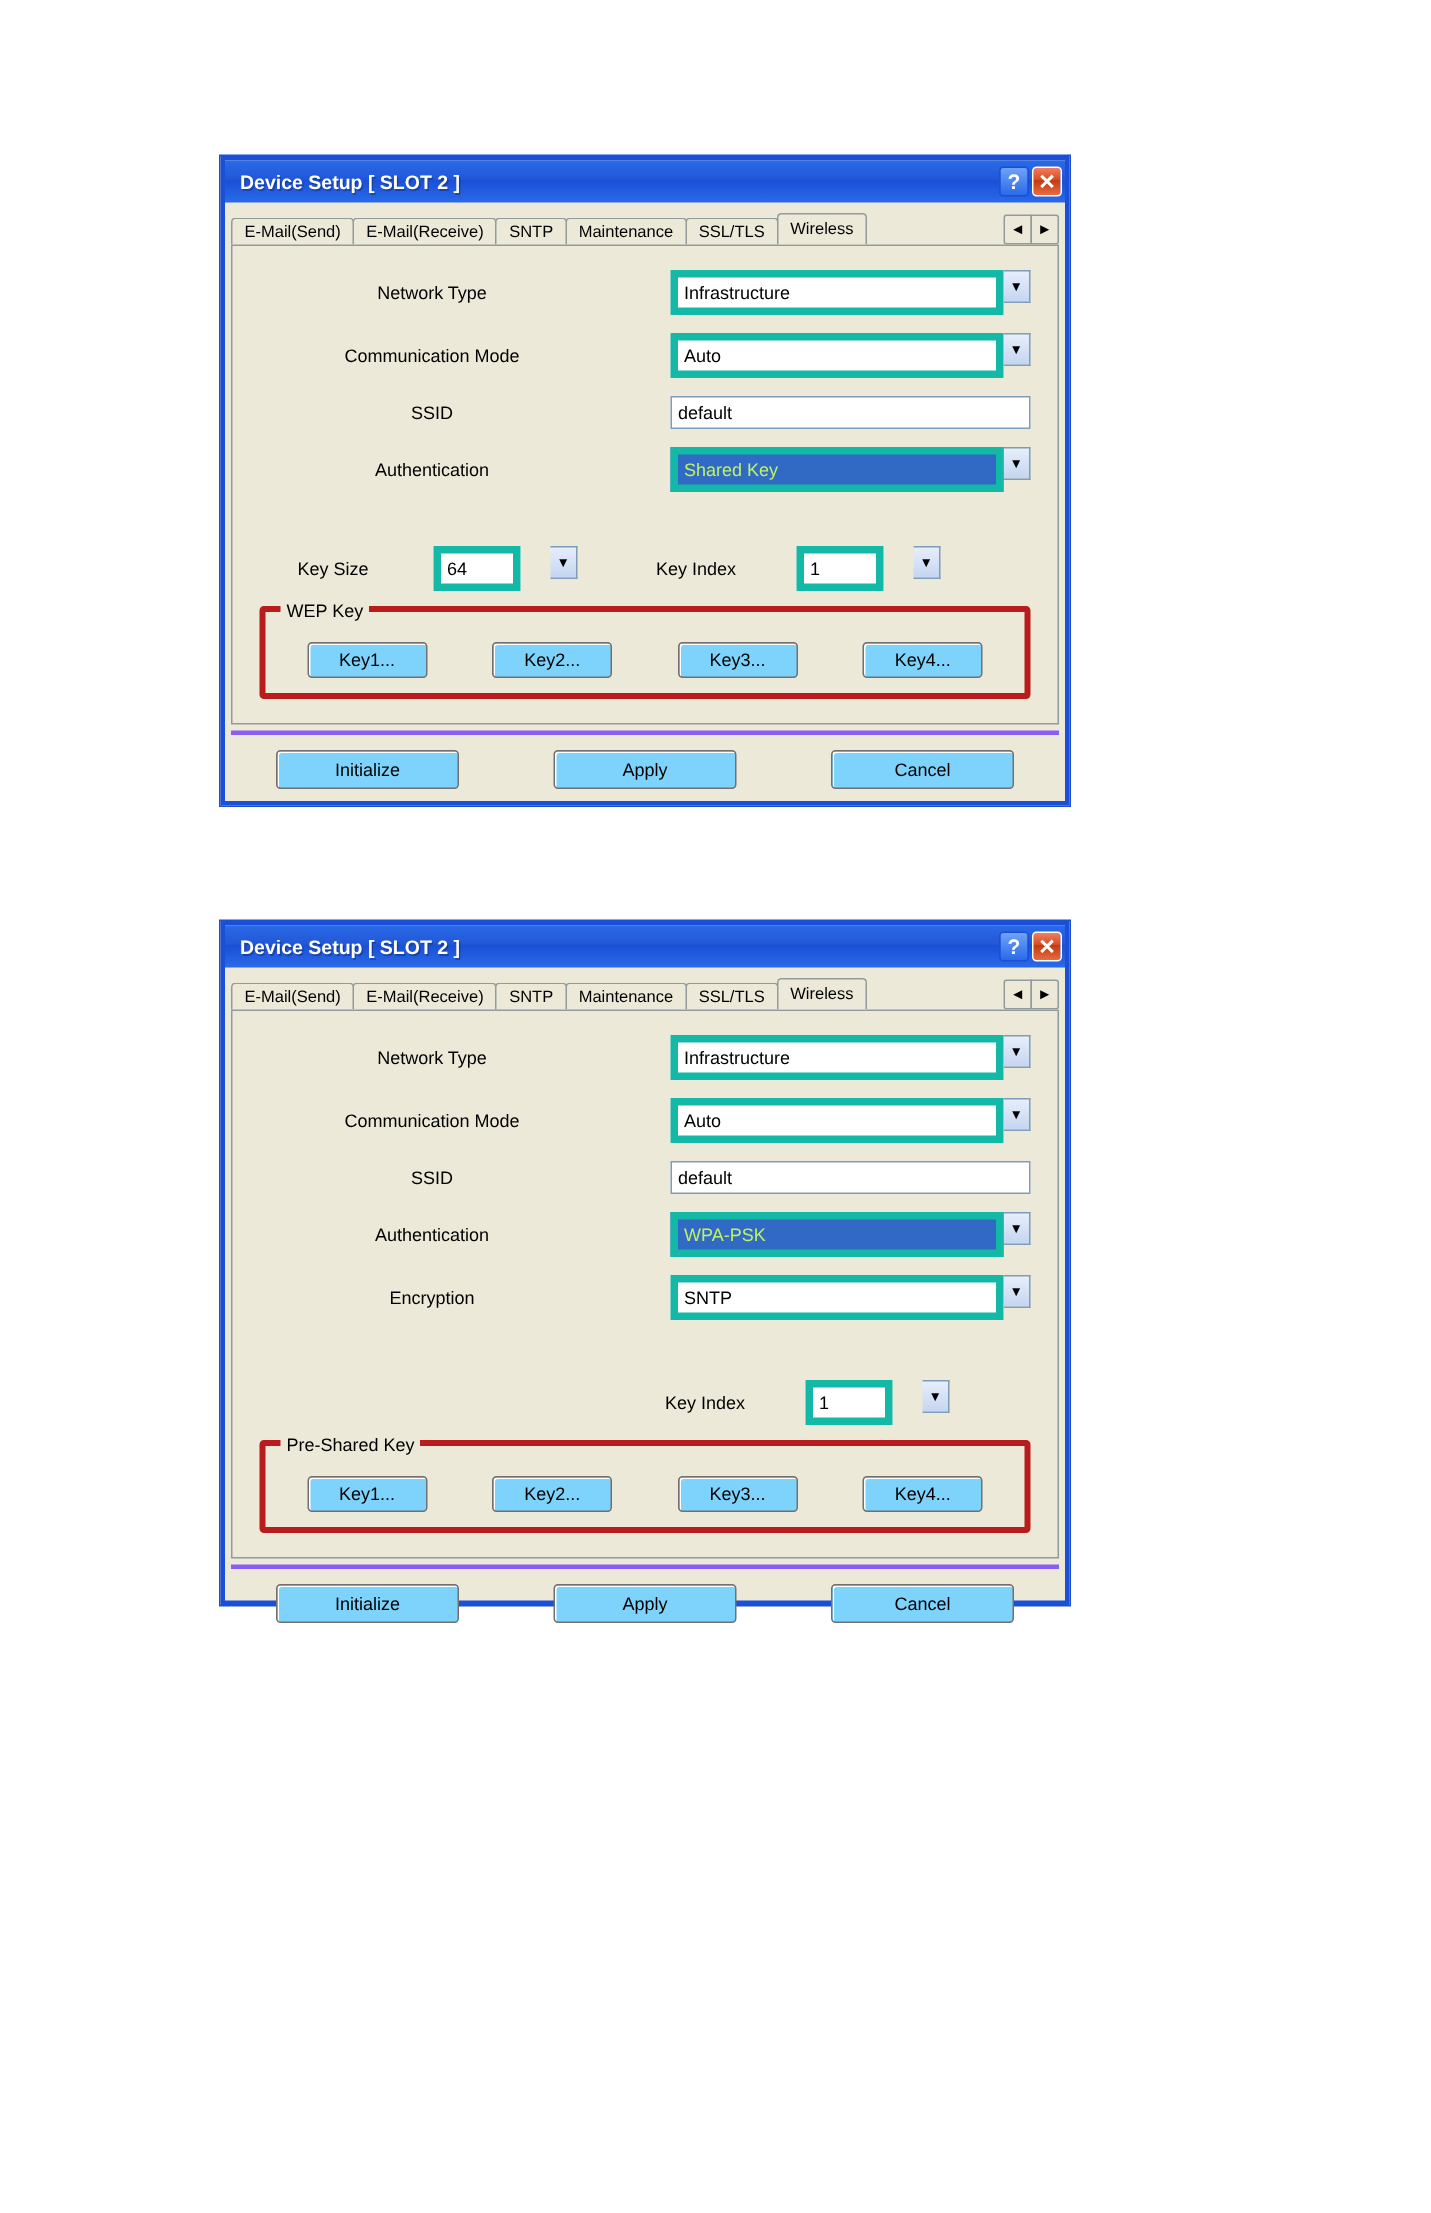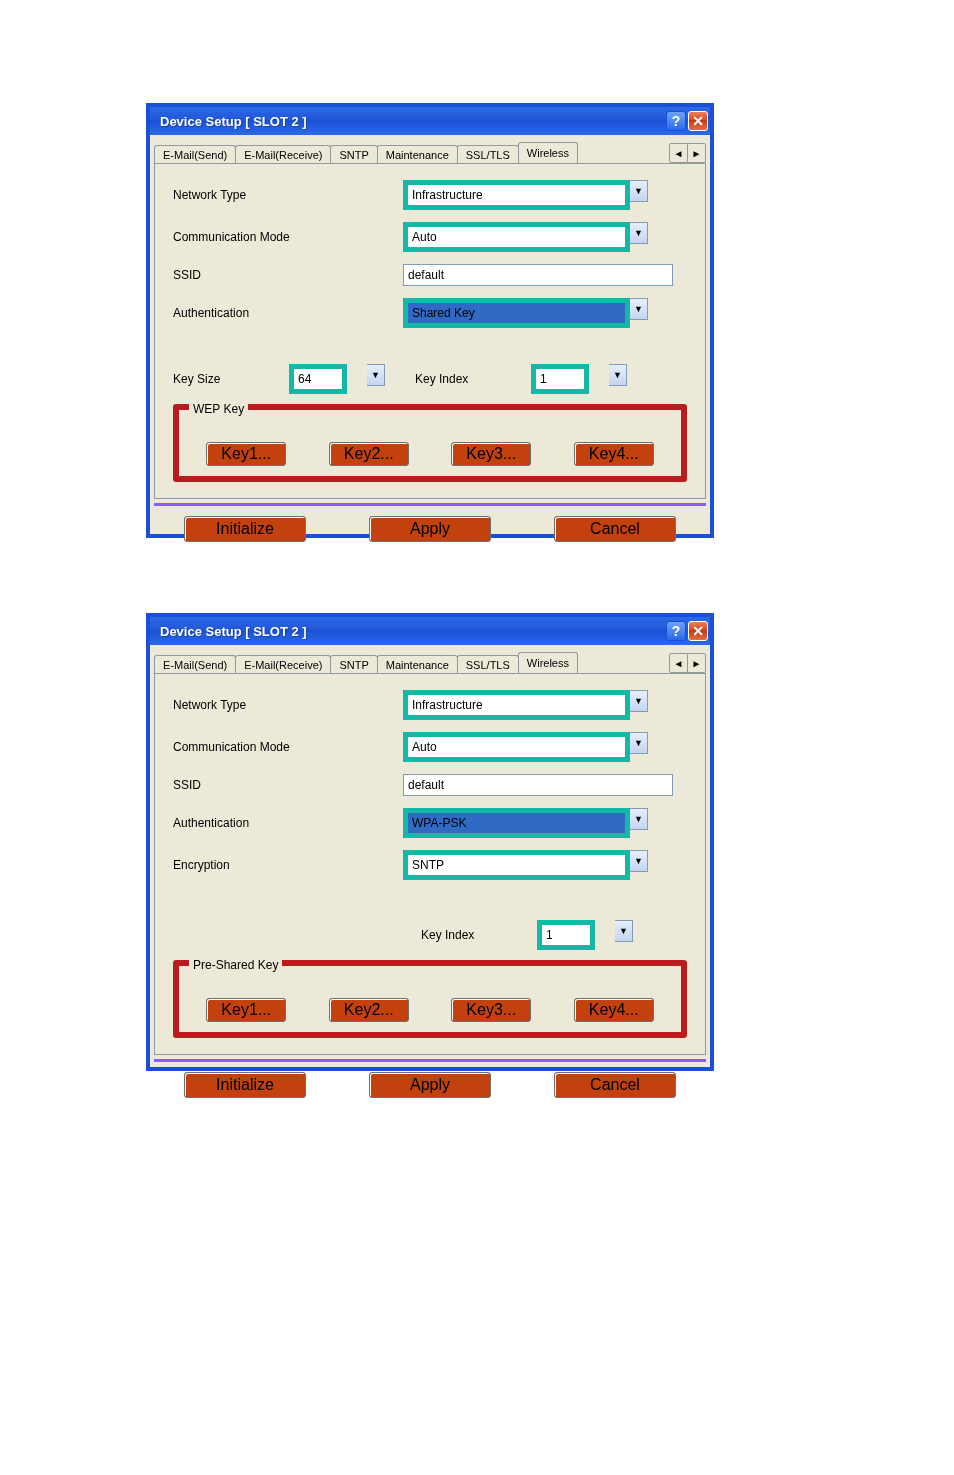--- a/index.html
+++ b/index.html
@@ -7,20 +7,21 @@
     padding: 0;
     background: #ffffff;
     font-family: "Tahoma", "Segoe UI", sans-serif;
     font-size: 12px;
     color: #000;
   }
   .page {
     width: 803px;
     height: 1475px;
     position: relative;
+    text-align: center;
   }
   .dialog {
     position: absolute;
     width: 560px;
     border: 3px solid #1a4fd6;
     background: #ece9d8;
     box-shadow: 0 0 0 1px #1a4fd6;
   }
   .dialog1 { left: 147px; top: 104px; height: 427px; }
   .dialog2 { left: 147px; top: 614px; height: 450px; }
@@ -123,20 +124,21 @@
   .dialog-body{
     position:absolute;
     top:28px;left:0;right:0;bottom:0;
     display:flex;flex-direction:column;
   }
 
   .row {
     display:flex;
     align-items:center;
     margin-bottom:12px;
+    gap:44px;
   }
   .row .lbl {
     width: 230px;
     font-size:12px;
   }
   .combo {
     flex:1;
     display:flex;
     max-width:245px;
   }
@@ -145,21 +147,21 @@
     height:20px;
     background:#fff;
     border:5px solid #14b8a6;
     display:flex;align-items:center;
     padding:0 4px;
     font-size:12px;
     position:relative;
   }
   .combo-inner.selected{
     background:#316ac5;
-    color:#000000;
+    color:#bef264;
   }
   .combo-arrow{
     width:17px;height:20px;
     border:1px solid #7f9db9;
     border-left:none;
     background:linear-gradient(to bottom,#e6eefc,#c5d5f0);
     display:flex;align-items:center;justify-content:center;
     font-size:9px;
   }
   .textinput{
@@ -183,46 +185,46 @@
   .sub-row.nomt{margin-top:56px;}
   .sub-row .sublabel{font-size:12px;}
   .small-combo{
     display:flex;
     width:96px;
     gap:20px;
   }
 
   
   .groupbox{
-    border:6px solid #b91c1c;
+    border:4px solid #b91c1c;
     border-radius:3px;
     margin:6px 0 10px 0;
-    padding:32px 10px 10px 10px;
+    padding:20px 10px 10px 10px;
     position:relative;
   }
   .groupbox-title{
     position:absolute;
     top:-8px;
     left:10px;
     background:#ece9d8;
     padding:0 4px;
     font-size:12px;
   }
   .keys-row{
     display:flex;
     justify-content:space-around;
     gap:8px;
   }
   .btn{
     min-width:78px;
     height:22px;
-    background:#c2410c;
+    background:#7dd3fc;
     border:1px solid #707070;
     border-radius:3px;
-    font-size:16px;
+    font-size:12px;
     display:flex;align-items:center;justify-content:center;
     box-shadow: inset 1px 1px 0 #fff;
   }
   .footer{
     border-top:3px solid #8b5cf6;
     margin:0 4px 6px 4px;
     padding:10px 30px 6px 30px;
     display:flex;
     justify-content:space-between;
   }

